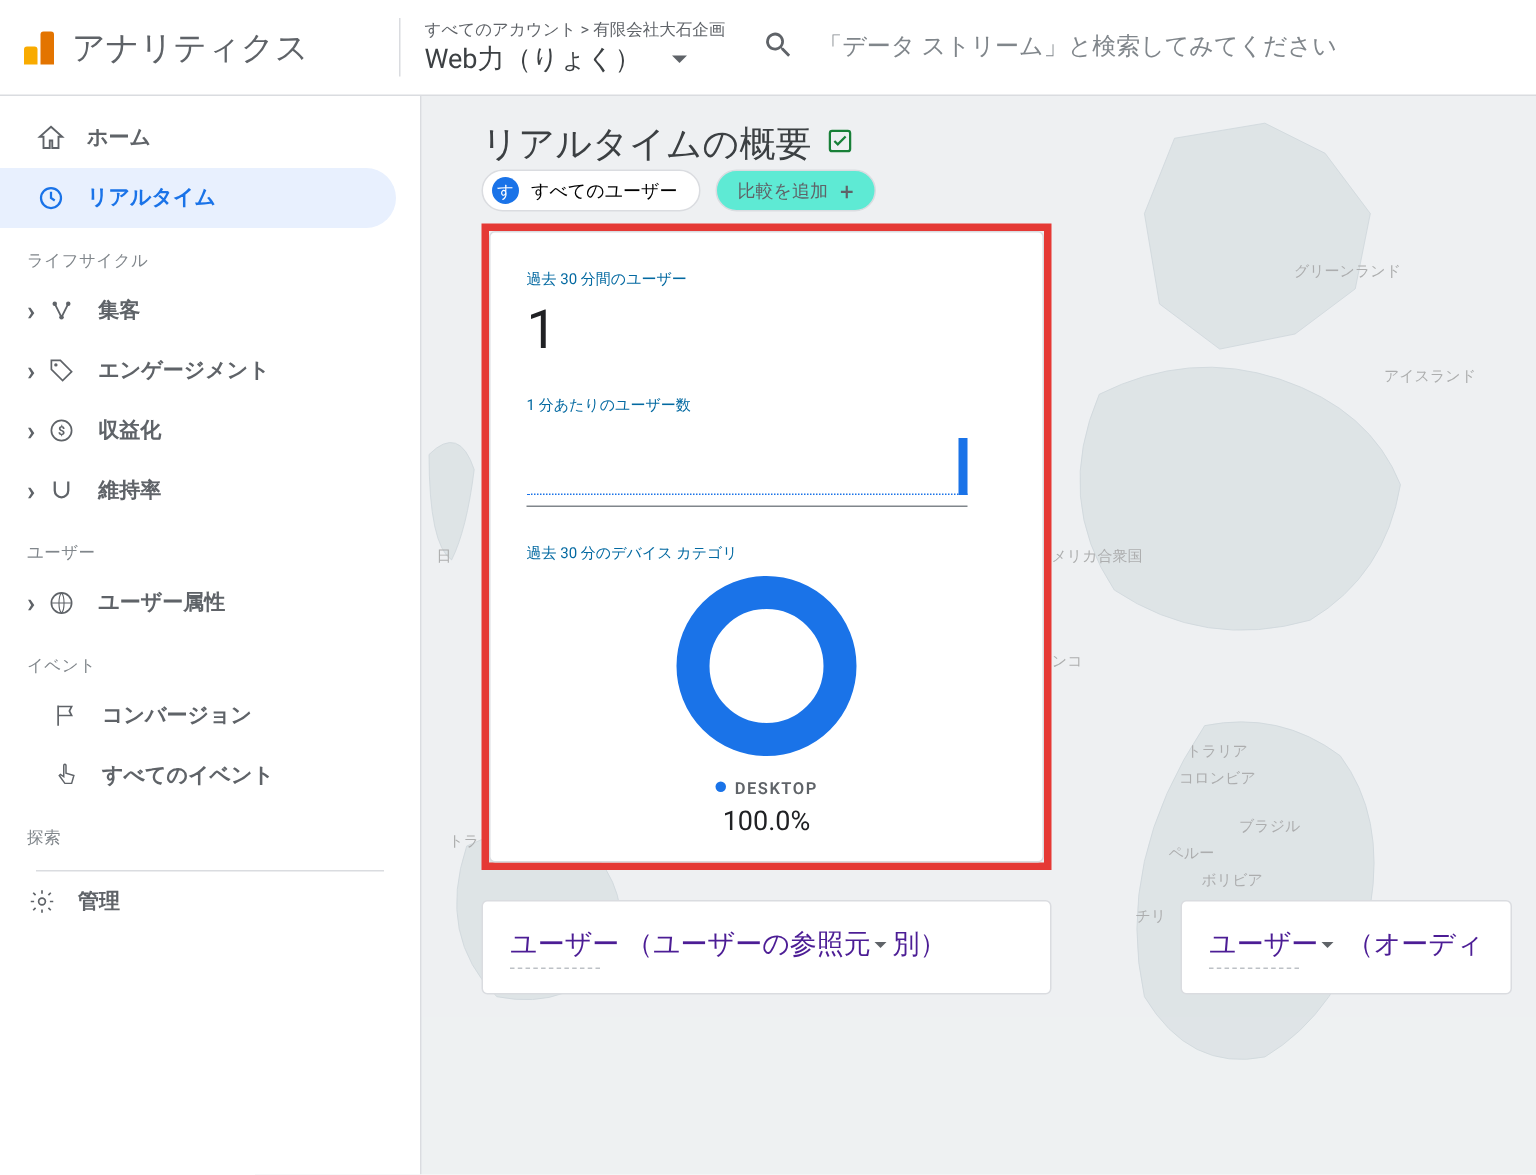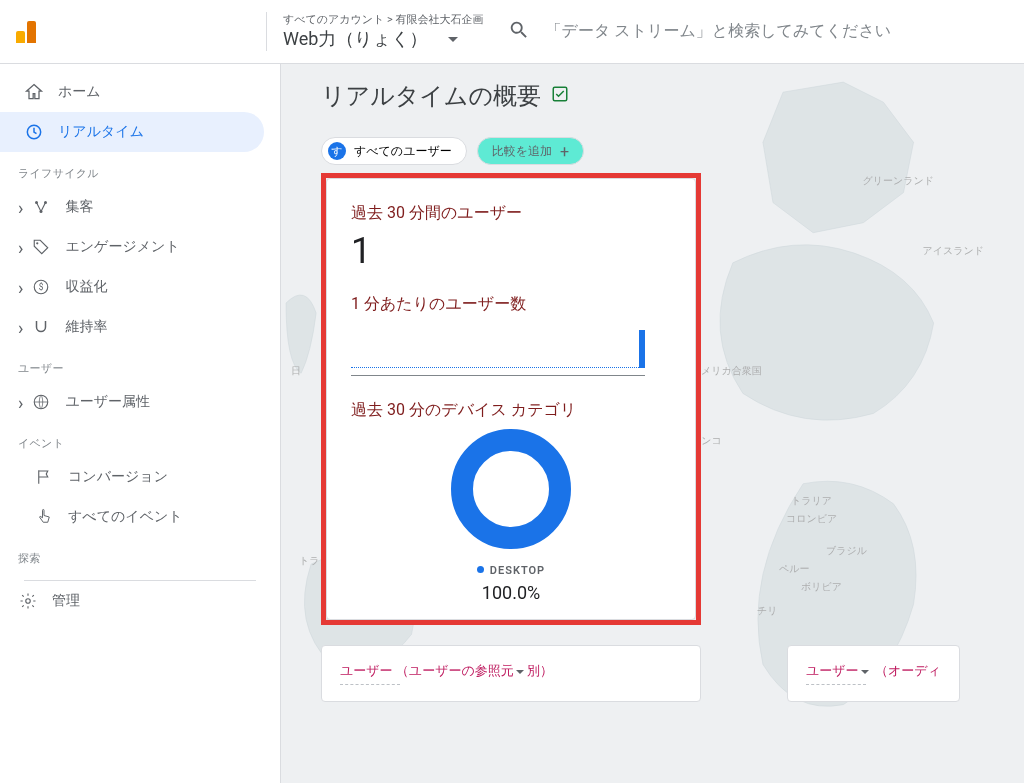--- a/index.html
+++ b/index.html
@@ -15,77 +15,78 @@
     .property-breadcrumb { font-size: 11px; color: #5f6368; }
     .property-name-row { display: flex; align-items: center; gap: 20px; }
     .property-name { font-size: 18px; color: #3c4043; }
     .chevron-down { width: 0; height: 0; border-left: 5px solid transparent; border-right: 5px solid transparent; border-top: 5px solid #5f6368; }
     .search-area { display: flex; align-items: center; gap: 16px; margin-left: 24px; flex: 1; }
     .search-icon svg { width: 22px; height: 22px; fill: #5f6368; }
     .search-placeholder { font-size: 16px; color: #80868b; }
 
     .main-layout { display: flex; height: calc(100% - 64px); }
     .sidebar { width: 280px; padding-top: 8px; overflow-y: auto; }
-    .nav-item { display: flex; align-items: center; gap: 14px; height: 40px; padding: 0 18px; color: #5f6368; font-size: 14px; cursor: pointer; border-radius: 0 20px 20px 0; margin-right: 16px; }
+    .nav-item { display: flex; align-items: center; gap: 14px; height: 40px; padding: 0 18px; color: #5f6368; font-size: 14px; cursor: pointer; border-radius: 0 20px 20px 0; margin-right: 16px; font-weight: bold; }
     .nav-item.active { background: #e8f0fe; color: #1a73e8; }
     .nav-item .nav-icon { width: 20px; height: 20px; display: flex; align-items: center; justify-content: center; }
     .nav-item .nav-icon svg { fill: currentColor; }
     .nav-item.has-arrow::before { content: '›'; font-size: 18px; color: #5f6368; margin-right: -6px; }
     .nav-section-label { font-size: 11px; color: #80868b; padding: 14px 18px 6px; letter-spacing: 0.3px; }
     .nav-item.top { margin-left: 0; padding-left: 24px; }
     .nav-divider { border-top: 1px solid #dadce0; margin: 8px 24px 0 24px; }
 
     .content { flex: 1; position: relative; background: #f1f3f4; border-left: 1px solid #dadce0; }
     .map-bg { position: absolute; inset: 0; opacity: 0.55; }
     .map-bg svg { width: 100%; height: 100%; }
     .content-inner { position: relative; padding: 16px 0 0 40px; }
-    .page-title-row { display: flex; align-items: center; gap: 10px; margin-bottom: 25px; }
+    .page-title-row { display: flex; align-items: center; gap: 10px; margin-bottom: 1px; }
     .page-title { font-size: 24px; color: #3c4043; }
     .title-badge svg { width: 18px; height: 18px; stroke: #188038; stroke-width: 2; fill: none; }
     .chips-row { display: flex; align-items: center; gap: 10px; margin-bottom: 8px; }
     .chip { display: flex; align-items: center; gap: 8px; height: 28px; border-radius: 14px; padding: 0 14px; font-size: 12px; }
     .chip.primary { background: #fff; border: 1px solid #dadce0; }
     .chip-dot { width: 18px; height: 18px; border-radius: 50%; background: #1a73e8; color: #fff; display: flex; align-items: center; justify-content: center; font-size: 11px; margin-left: -8px; }
     .chip.secondary { background: #5eead4; border: 1px solid #dadce0; color: #5f6368; }
     .chip-plus { font-size: 16px; color: #5f6368; }
 
     .highlight-box { border: 5px solid #e53935; margin-top: 0px; width: 380px; }
     .realtime-card { background: #fff; border: 1px solid #dadce0; border-radius: 4px; padding: 24px 24px 16px; }
-    .card-small-label { font-size: 16px; color: #7f1d1d; margin-bottom: 6px; }
+    .card-small-label { font-size: 10px; color: #0369a1; margin-bottom: 6px; }
     .big-number { font-size: 36px; color: #202124; font-weight: 400; margin-bottom: 22px; }
     .mini-chart { position: relative; height: 48px; border-bottom: 1px solid transparent; margin-bottom: 6px; }
     .mini-chart-baseline { position: absolute; bottom: 0; width: 92%; border-top: 1px dotted #1a73e8; }
     .mini-chart-bar { position: absolute; bottom: 0; right: 8%; width: 6px; height: 38px; background: #1a73e8; }
     .chart-x-line { border-top: 1px solid #80868b; width: 92%; margin-bottom: 24px; }
     .donut-wrap { display: flex; justify-content: center; margin: 8px 0 10px; }
     .donut { width: 120px; height: 120px; border-radius: 50%; border: 22px solid #1a73e8; }
     .device-legend { text-align: center; }
     .legend-dot { display: inline-block; width: 7px; height: 7px; background: #1a73e8; border-radius: 50%; margin-right: 6px; vertical-align: middle; }
     .legend-label { font-size: 11px; color: #5f6368; letter-spacing: 1px; font-weight: 600; }
     .legend-value { font-size: 18px; color: #202124; margin-top: 4px; }
 
     .bottom-cards { display: flex; gap: 20px; margin-top: 20px; }
     .mini-card { background: #fff; border: 1px solid #dadce0; border-radius: 4px; padding: 16px 18px; }
     .mini-card-1 { width: 380px; }
     .mini-card-2 { margin-left: 66px; }
-    .mini-card-title { font-size: 13px; color: #be185d; }
+    .mini-card-title { font-size: 18px; color: #4c1d95; }
     .mini-card-title .dd::after { content: ''; display: inline-block; border-left: 4px solid transparent; border-right: 4px solid transparent; border-top: 4px solid #5f6368; margin-left: 2px; vertical-align: middle; }
     .dashed-underline { border-top: 1px dashed #bdc1c6; width: 60px; margin-top: 4px; }
 
     .map-country-label { position: absolute; font-size: 10px; color: #757575; }
   </style>
 </head>
 <body>
 
 <div class="header">
   <div class="logo-area">
     <div class="logo-icon">
       <div class="logo-bar1"></div>
         <div class="logo-bar2"></div>
     </div>
+    <div class="logo-text">アナリティクス</div>
   </div>
   <div class="property-sel">
     <div class="property-breadcrumb">すべてのアカウント &gt; 有限会社大石企画</div>
     <div class="property-name-row">
       <div class="property-name">Web力（りょく）</div>
       <div class="chevron-down"></div>
     </div>
   </div>
   <div class="search-area">
     <span class="search-icon">

